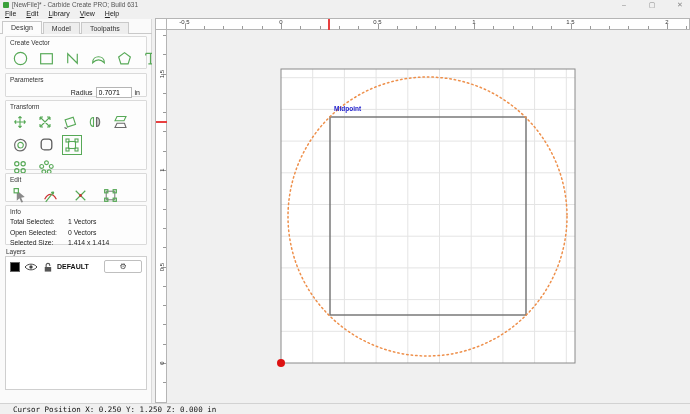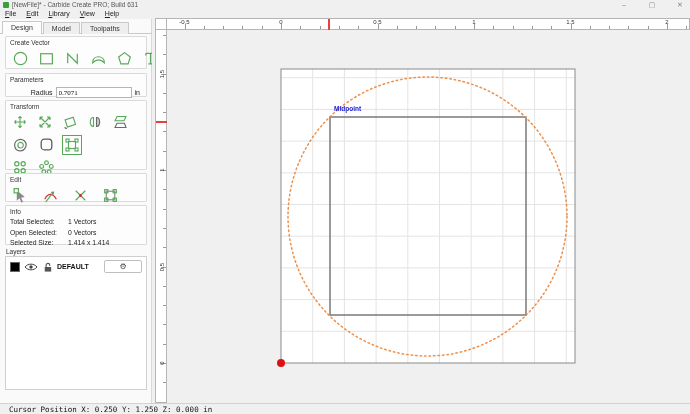--- a/index.html
+++ b/index.html
@@ -25,21 +25,21 @@
   .tab.active { background:#fcfcfc; padding-bottom:3px; }
   .group { position:absolute; left:5px; width:142px; background:#fdfdfd; border:1px solid #dadada; border-radius:1px; padding:2px 4px; }
   .group-title { font-size:6.5px; color:#333; margin-bottom:2px; }
   .icon-row { display:flex; align-items:center; gap:5px; }
   .tool-btn { background:none; border:1px solid transparent; padding:1px; display:flex; align-items:center; justify-content:center; }
   .tool-btn.selected { border:1.5px solid #57a957; }
   .tool-btn svg { display:block; }
   
   .param-row { display:flex; align-items:center; gap:3px; justify-content:flex-end; padding:2px 0 3px 0; }
   .param-label { font-size:7px; color:#222; }
-  .param-input { width:76px; height:11px; font-size:7px; font-family:Liberation Serif, serif; border:1px solid #b5b5b5; background:#fff; padding:0 2px; }
+  .param-input { width:36px; height:11px; font-size:7px; font-family:Liberation Sans, sans-serif; border:1px solid #b5b5b5; background:#fff; padding:0 2px; }
   .param-unit { font-size:7px; color:#222; margin-right:2px; }
   
   .info-row { display:flex; font-size:6.8px; line-height:10.5px; color:#222; }
   .info-row .lbl { width:58px; }
   
   .layers-title { position:absolute; left:6px; top:229px; font-size:6.5px; color:#333; }
   .layers-box { position:absolute; left:5px; top:237px; width:142px; height:134px; background:#fff; border:1px solid #cfcfcf; }
   .layer-row { display:flex; align-items:center; gap:4px; padding:3px 4px; }
   .layer-swatch { width:10px; height:10px; background:#000; border:1px solid #666; }
   .layer-name { font-size:7px; font-weight:bold; color:#111; flex:1; }
@@ -52,21 +52,21 @@
   .tick-t { position:absolute; bottom:0; width:1px; background:#999; }
   .tick-l { position:absolute; right:0; height:1px; background:#999; }
   .rlabel-t { position:absolute; bottom:4px; transform:translateX(-50%); font-size:6px; color:#333; }
   .rlabel-l { position:absolute; left:1px; transform:translate(0,-50%) rotate(-90deg); transform-origin:center; font-size:6px; color:#333; width:10px; text-align:center; }
   .marker-t { position:absolute; top:0; width:2px; height:12px; background:#e84040; }
   .marker-l { position:absolute; left:0; width:12px; height:2px; background:#e84040; }
   .viewport { position:absolute; left:167px; top:30px; width:523px; height:373px; background:#f0f0f0; overflow:hidden; }
   .snap-label { position:absolute; font-size:6.5px; color:#2121cc; font-weight:bold; white-space:nowrap; }
   
   .statusbar { position:absolute; left:0; top:403px; width:690px; height:11px; background:#f0f0f0; border-top:1px solid #d2d2d2; display:flex; align-items:center; }
-  .status-text { font-size:7.5px; font-family:"DejaVu Sans Mono", monospace; color:#111; padding-left:9px; letter-spacing:0; }
+  .status-text { font-size:7.5px; font-family:"DejaVu Sans Mono", monospace; color:#111; padding-left:3px; letter-spacing:0;margin-left:10px; }
 </style>
 </head>
 <body>
 
 <div class="app">
 
   <div class="titlebar">
     <div class="app-logo"></div>
     <div class="title-text">[NewFile]* - Carbide Create PRO; Build 631</div>
     <div class="win-controls">

